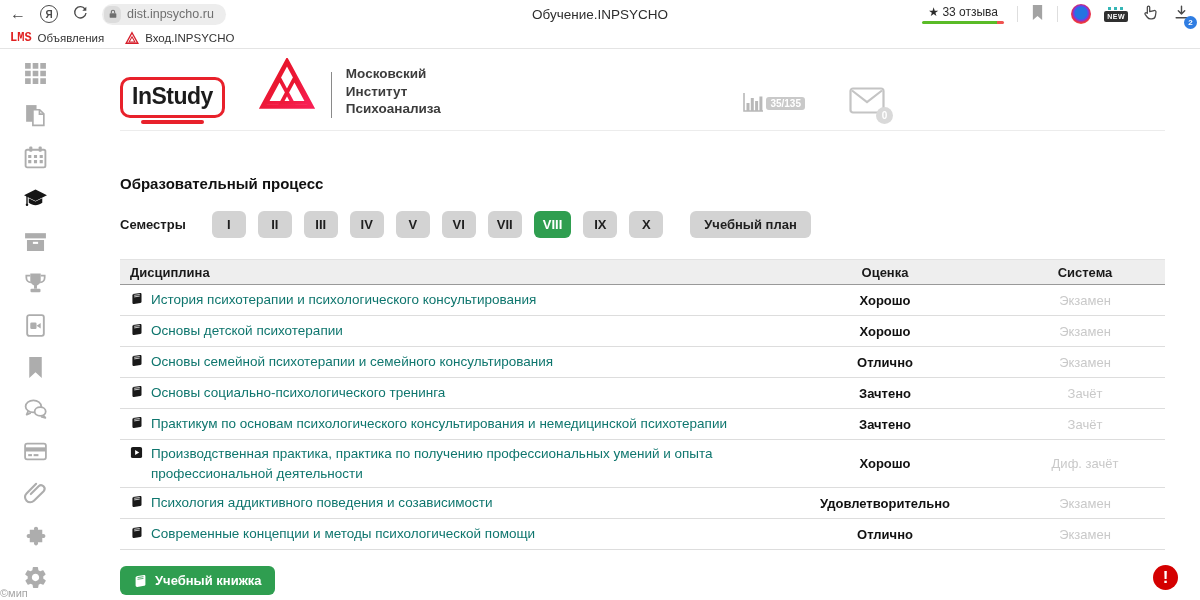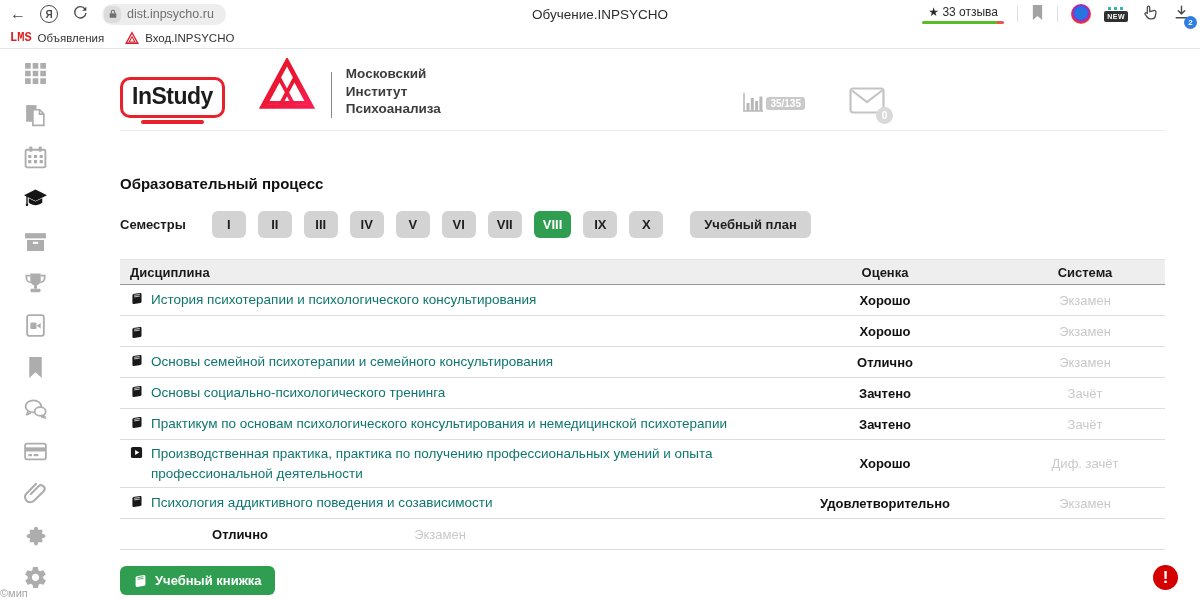--- a/index.html
+++ b/index.html
@@ -345,20 +345,21 @@
         <span class="grade">Хорошо</span>
         <span class="sys">Экзамен</span>
       </div>
 
       <div class="trow">
         <span class="disc-cell">
             <svg width="13" height="13" viewBox="0 0 14 14">
               <path d="M3.2 2.2 11 1.1c.8-.1 1.4.4 1.4 1.2v8.2c0 .7-.5 1.2-1.2 1.3l-6.9 1.1c-.9.1-1.7-.5-1.7-1.4V3.6c0-.7.6-1.3 1.6-1.4z" fill="#191919"></path>
               <path d="M4.5 3.6l6-.9M4.5 5.3l6-.9" stroke="#fff" stroke-width=".8"></path>
             </svg>
+            <span>Основы детской психотерапии</span>
           </span>
         <span class="grade">Хорошо</span>
         <span class="sys">Экзамен</span>
       </div>
 
       <div class="trow">
         <span class="disc-cell">
             <svg width="13" height="13" viewBox="0 0 14 14">
               <path d="M3.2 2.2 11 1.1c.8-.1 1.4.4 1.4 1.2v8.2c0 .7-.5 1.2-1.2 1.3l-6.9 1.1c-.9.1-1.7-.5-1.7-1.4V3.6c0-.7.6-1.3 1.6-1.4z" fill="#191919"></path>
               <path d="M4.5 3.6l6-.9M4.5 5.3l6-.9" stroke="#fff" stroke-width=".8"></path>
@@ -411,20 +412,27 @@
               <path d="M3.2 2.2 11 1.1c.8-.1 1.4.4 1.4 1.2v8.2c0 .7-.5 1.2-1.2 1.3l-6.9 1.1c-.9.1-1.7-.5-1.7-1.4V3.6c0-.7.6-1.3 1.6-1.4z" fill="#191919"></path>
               <path d="M4.5 3.6l6-.9M4.5 5.3l6-.9" stroke="#fff" stroke-width=".8"></path>
             </svg>
             <span>Психология аддиктивного поведения и созависимости</span>
           </span>
         <span class="grade">Удовлетворительно</span>
         <span class="sys">Экзамен</span>
       </div>
 
       <div class="trow">
+        <span class="disc-cell">
+            <svg width="13" height="13" viewBox="0 0 14 14">
+              <path d="M3.2 2.2 11 1.1c.8-.1 1.4.4 1.4 1.2v8.2c0 .7-.5 1.2-1.2 1.3l-6.9 1.1c-.9.1-1.7-.5-1.7-1.4V3.6c0-.7.6-1.3 1.6-1.4z" fill="#191919"></path>
+              <path d="M4.5 3.6l6-.9M4.5 5.3l6-.9" stroke="#fff" stroke-width=".8"></path>
+            </svg>
+            <span>Современные концепции и методы психологической помощи</span>
+          </span>
         <span class="grade">Отлично</span>
         <span class="sys">Экзамен</span>
       </div>
     </div>
 
     <button class="gradebook-btn">
       <svg width="14" height="14" viewBox="0 0 14 14">
         <path d="M3.2 2.2 11 1.1c.8-.1 1.4.4 1.4 1.2v8.2c0 .7-.5 1.2-1.2 1.3l-6.9 1.1c-.9.1-1.7-.5-1.7-1.4V3.6c0-.7.6-1.3 1.6-1.4z" fill="#fff"></path>
         <path d="M4.5 3.6l6-.9M4.5 5.3l6-.9" stroke="#2f9e50" stroke-width=".8"></path>
       </svg>

